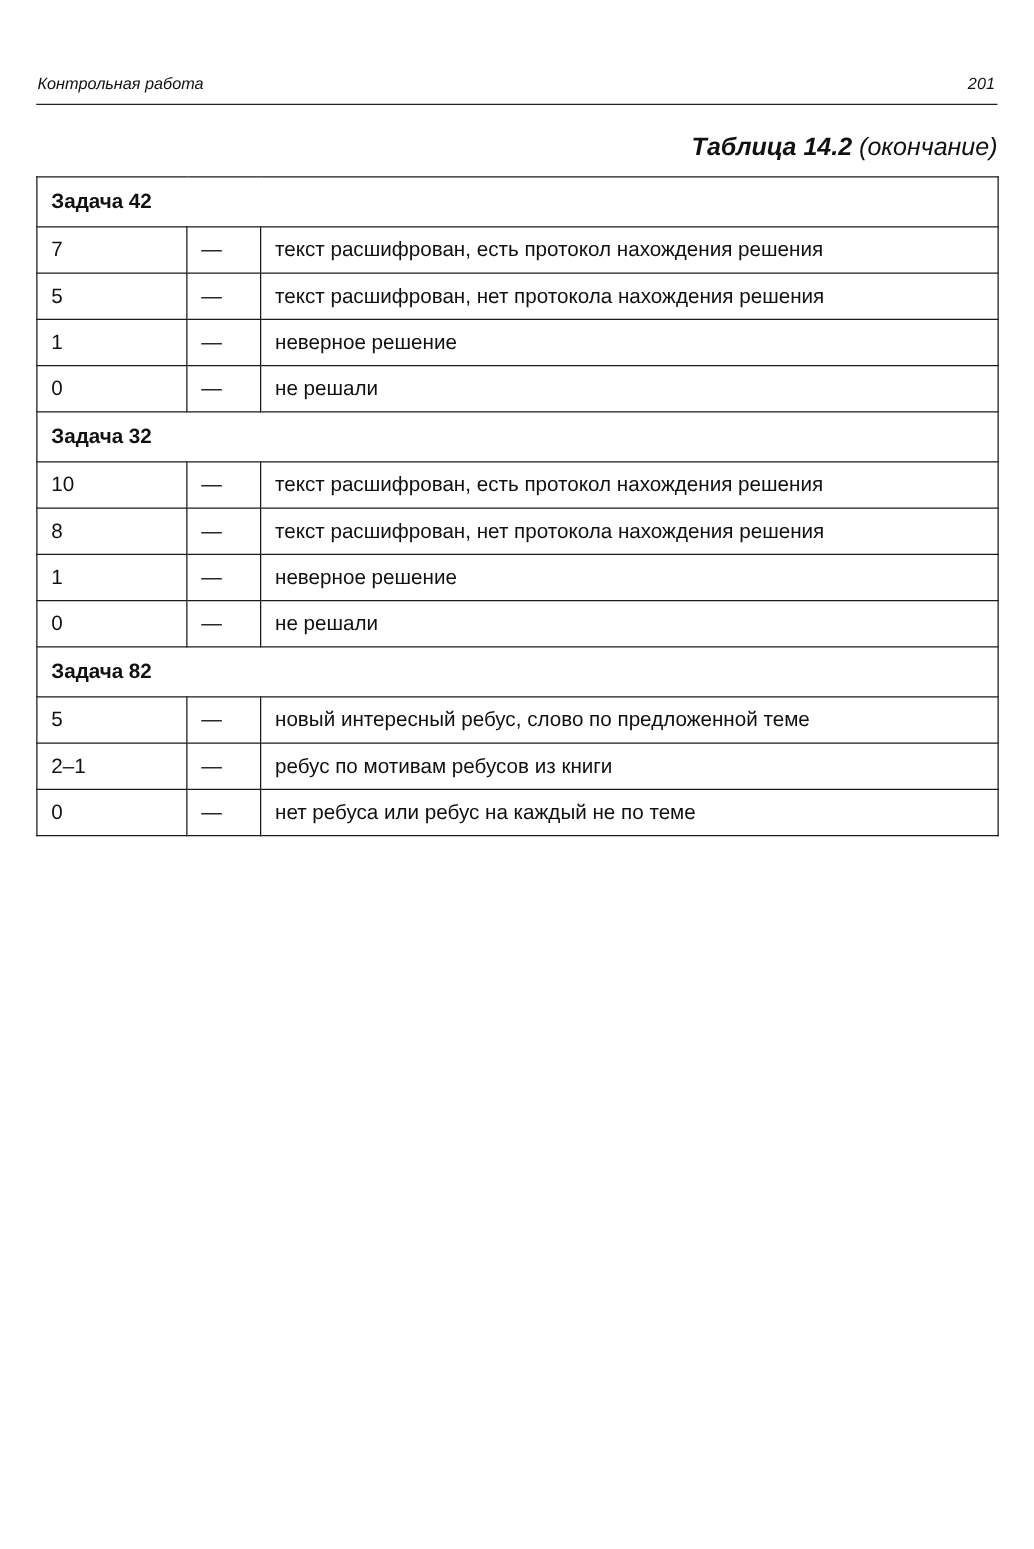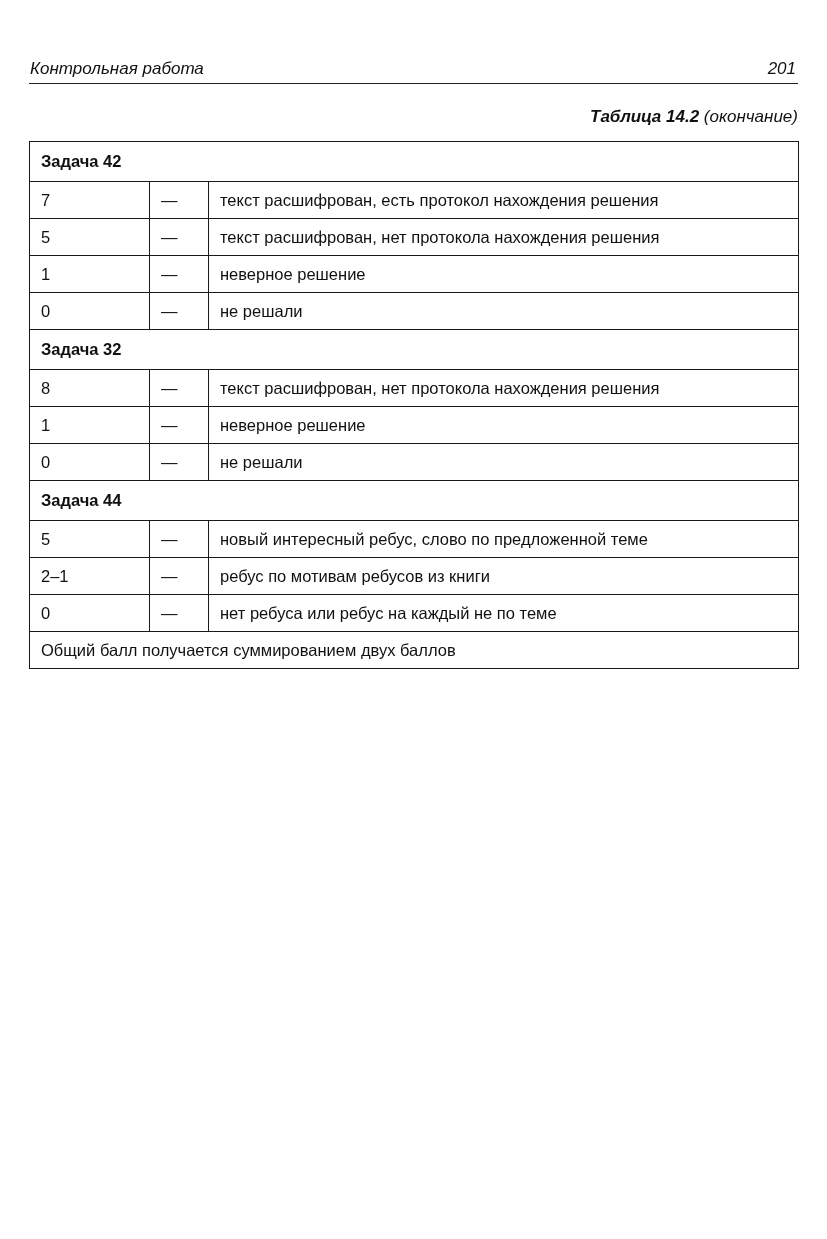--- a/index.html
+++ b/index.html
@@ -3,27 +3,27 @@
   <meta charset="utf-8">
   <style>
     html, body { margin: 0; padding: 0; background: #ffffff; }
     body {
       width: 827px; height: 1239px; position: relative; overflow: hidden;
       font-family: "Liberation Sans", sans-serif; color: #111111;
     }
     .running-head {
       position: absolute; left: 29px; top: 58px; width: 769px; height: 25px;
       border-bottom: 1px solid #222;
-      font-style: italic; font-size: 17px;
+      font-style: italic; font-size: 13px;
     }
     .running-head .title { position: absolute; left: 1px; top: 1px; }
     .running-head .page { position: absolute; right: 2px; top: 1px; }
     .caption {
       position: absolute; right: 29px; top: 107px;
-      font-size: 17px; font-style: italic;
+      font-size: 20px; font-style: italic;
     }
     .caption b { font-weight: bold; }
     table.grade {
       position: absolute; left: 29px; top: 141px; width: 770px;
       border-collapse: collapse; font-size: 16.5px; padding-left: 16px;
     }
     table.grade td {
       border: 1.5px solid #1a1a1a; padding: 0 11px; height: 36px; vertical-align: middle;
       white-space: nowrap;
     }
@@ -68,50 +68,52 @@
     <tr>
       <td class="score">0</td>
       <td class="dash">—</td>
       <td class="desc">не решали</td>
     </tr>
 
     <tr class="section">
       <td colspan="3">Задача 32</td>
     </tr>
     <tr>
+      <td class="score">10</td>
+      <td class="dash">—</td>
+      <td class="desc">текст расшифрован, есть протокол нахождения решения</td>
+    </tr>
+    <tr>
       <td class="score">8</td>
       <td class="dash">—</td>
       <td class="desc">текст расшифрован, нет протокола нахождения решения</td>
     </tr>
     <tr>
       <td class="score">1</td>
       <td class="dash">—</td>
       <td class="desc">неверное решение</td>
     </tr>
     <tr>
       <td class="score">0</td>
       <td class="dash">—</td>
       <td class="desc">не решали</td>
     </tr>
 
     <tr class="section">
-      <td colspan="3">Задача 44</td>
+      <td colspan="3">Задача 82</td>
     </tr>
     <tr>
       <td class="score">5</td>
       <td class="dash">—</td>
       <td class="desc">новый интересный ребус, слово по предложенной теме</td>
     </tr>
     <tr>
       <td class="score">2–1</td>
       <td class="dash">—</td>
       <td class="desc">ребус по мотивам ребусов из книги</td>
     </tr>
     <tr>
       <td class="score">0</td>
       <td class="dash">—</td>
       <td class="desc">нет ребуса или ребус на каждый не по теме</td>
     </tr>
-    <tr>
-      <td colspan="3">Общий балл получается суммированием двух баллов</td>
-    </tr>
   </tbody>
 </table>
 
 </body></html>

